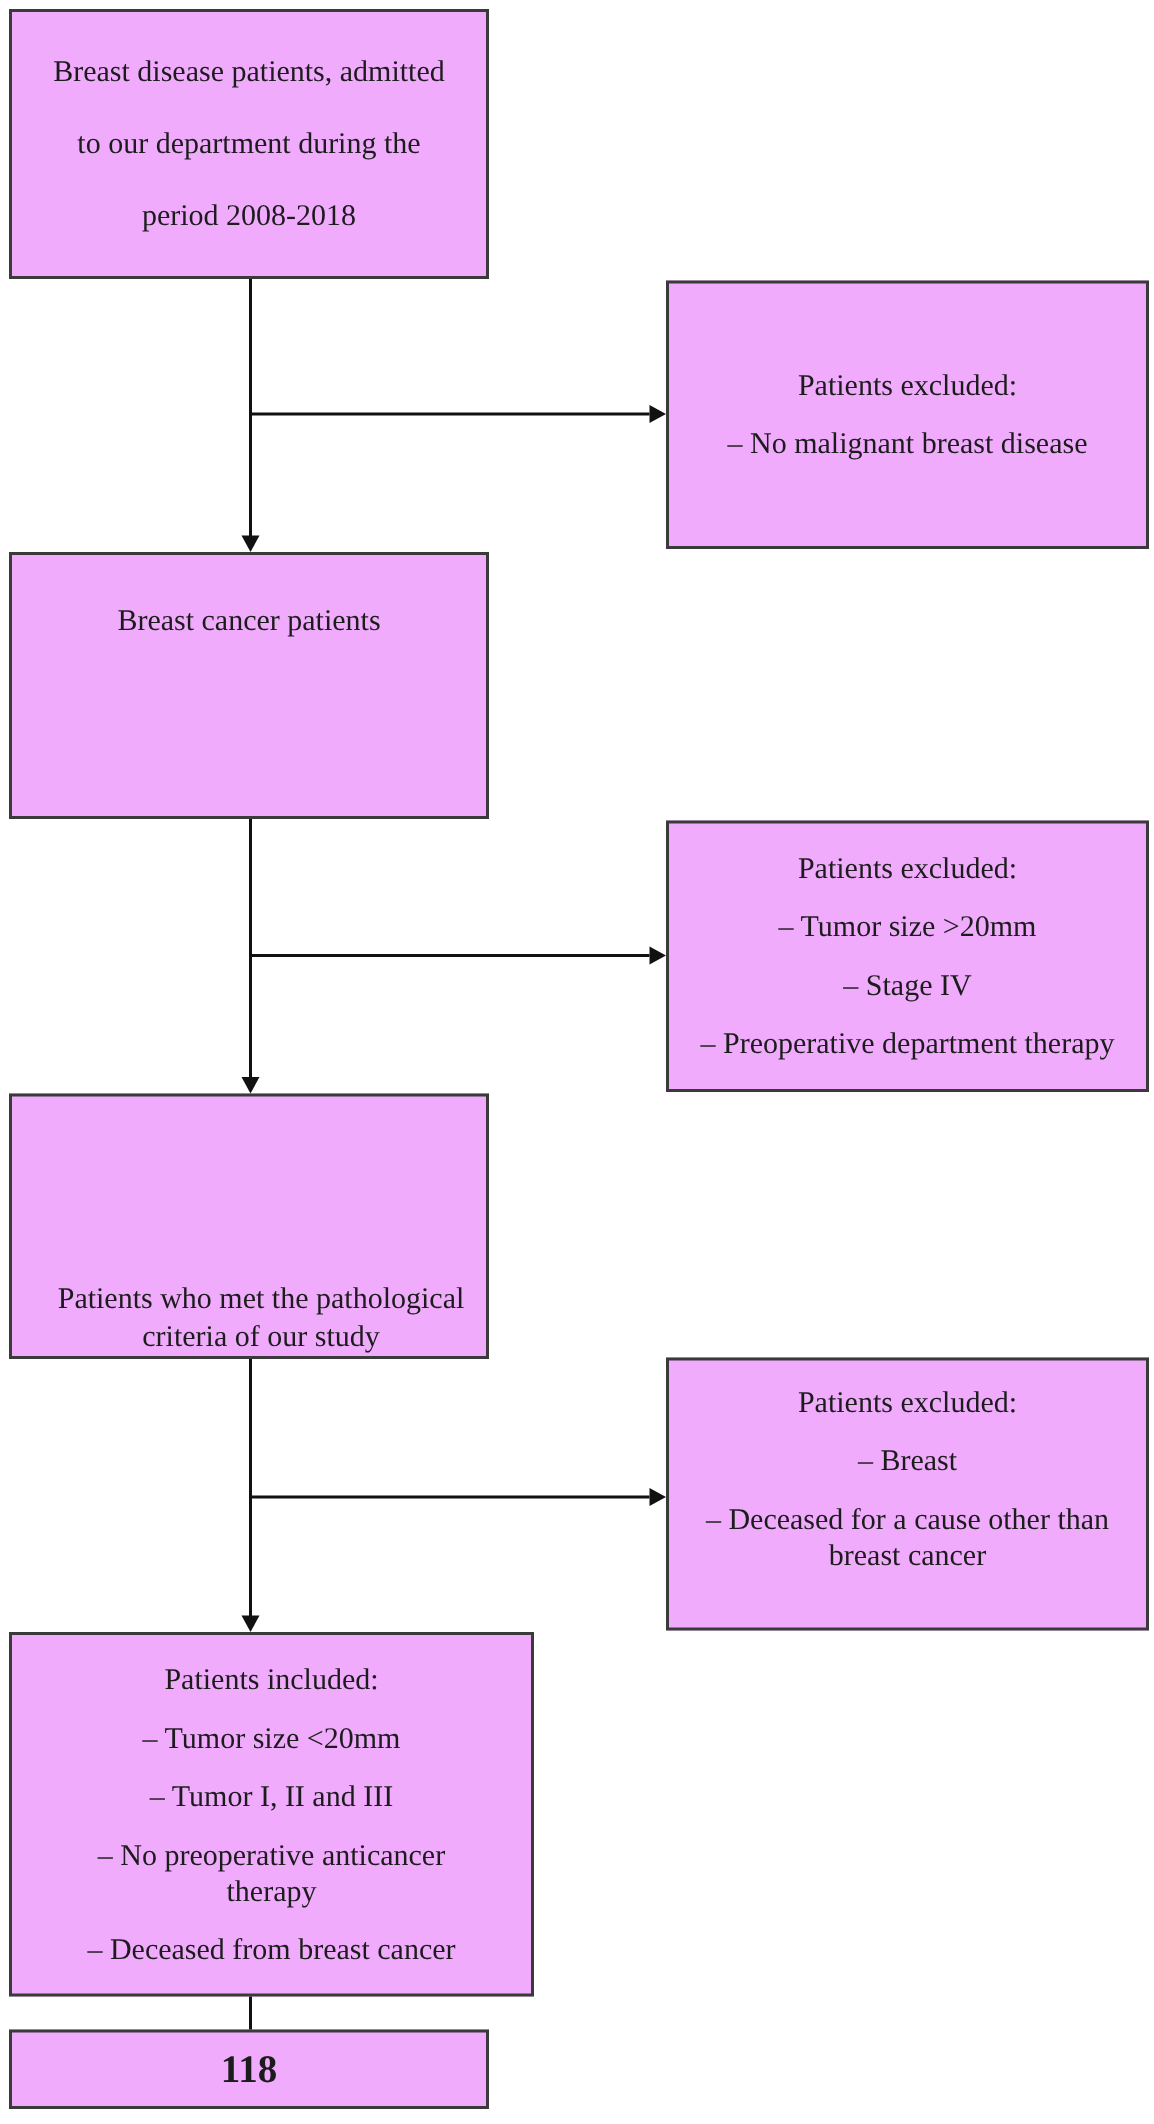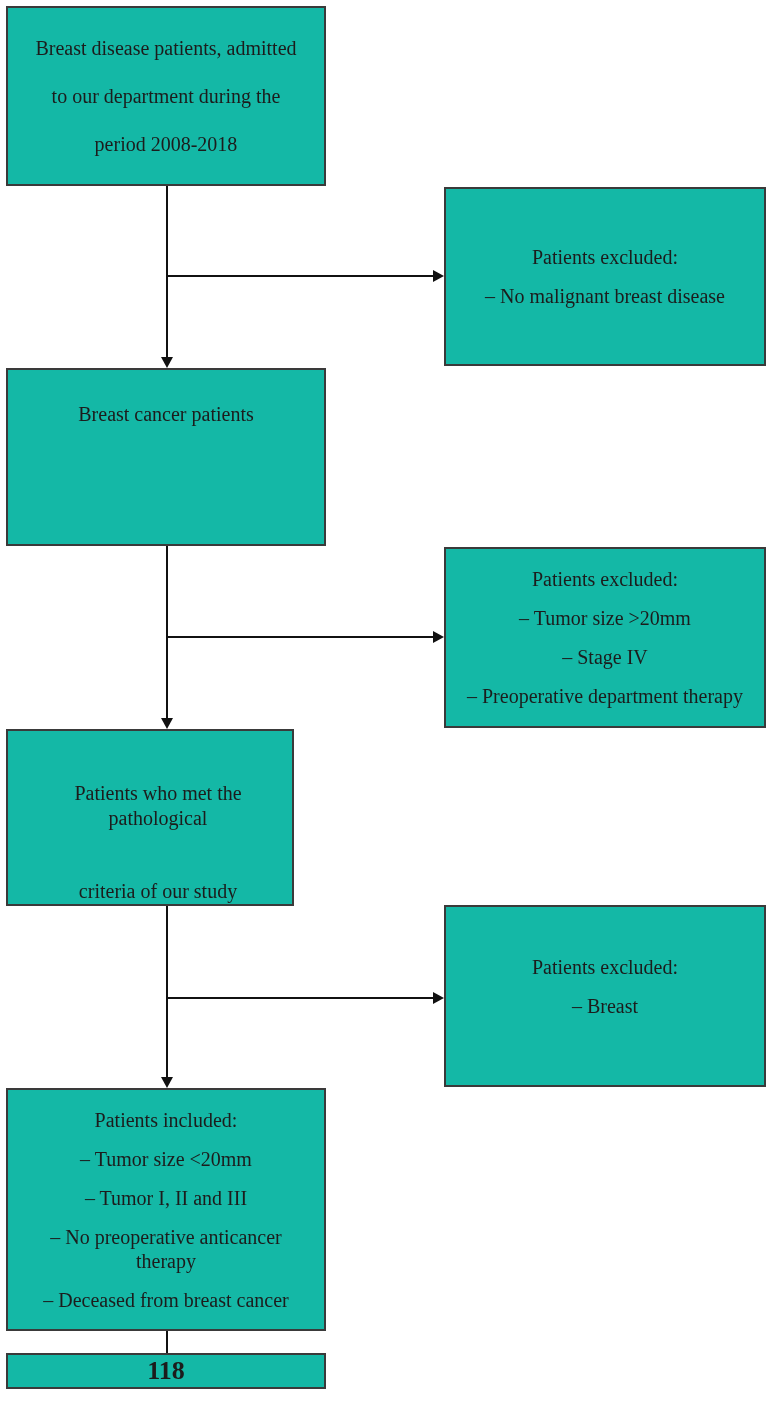--- a/index.html
+++ b/index.html
@@ -12,42 +12,42 @@
     width: 769px;
     height: 1416px;
     background: #ffffff;
     font-family: "Liberation Serif", "DejaVu Serif", serif;
     color: #1c1c1c;
     overflow: hidden;
   }
   .box {
     position: absolute;
     box-sizing: border-box;
-    background: #14b8a6;
+    background: #f0abfc;
     border: 2px solid #3a3a3a;
     display: flex;
     flex-direction: column;
     align-items: center;
     justify-content: center;
     text-align: center;
     font-size: 20px;
   }
   .box .bigline { line-height: 48px; }
   .box .line    { line-height: 25px; }
   .box .para    { line-height: 24px; margin: 0 0 15px 0; }
   .box .para:last-child { margin-bottom: 0; }
 
   #box-population { left: 6px;  top: 6px;    width: 320px; height: 180px; }
   #box-cancer     { left: 6px;  top: 368px;  width: 320px; height: 178px;
                     justify-content: flex-start; padding-top: 20px; }
-  #box-criteria   { left: 6px;  top: 729px;  width: 288px; height: 177px;
-                    justify-content: space-between; padding-top: 50px; padding-left: 16px; }
-  #box-included   { left: 6px;  top: 1088px; width: 320px; height: 243px;
+  #box-criteria   { left: 6px;  top: 729px;  width: 320px; height: 177px;
+                    justify-content: flex-end; padding-top: 50px; padding-left: 16px; }
+  #box-included   { left: 6px;  top: 1088px; width: 350px; height: 243px;
                     padding: 6px 26px; }
-  #box-final      { left: 6px;  top: 1353px; width: 320px; height: 36px; }
+  #box-final      { left: 6px;  top: 1353px; width: 320px; height: 53px; }
   #box-final .count { font-size: 26px; font-weight: bold; line-height: 26px; }
 
   #box-excl-1 { left: 444px; top: 187px; width: 322px; height: 179px; padding: 0 6px; }
   #box-excl-2 { left: 444px; top: 547px; width: 322px; height: 181px; padding: 0 6px; }
   #box-excl-3 { left: 444px; top: 905px; width: 322px; height: 182px;
                 padding: 0 6px 20px 6px; }
 
   .vline {
     position: absolute;
     left: 166px;
@@ -134,20 +134,21 @@
   <div class="box" id="box-excl-2">
     <div class="para">Patients excluded:</div>
     <div class="para">– Tumor size &gt;20mm</div>
     <div class="para">– Stage IV</div>
     <div class="para">– Preoperative department therapy</div>
   </div>
 
   <div class="box" id="box-excl-3">
     <div class="para">Patients excluded:</div>
     <div class="para">– Breast</div>
+    <div class="para">– Deceased for a cause other than breast cancer</div>
   </div>
 
   <div class="vline" id="vline-1"></div>
   <div class="arrow-down" id="arrow-down-1"></div>
   <div class="hline" id="hline-1"></div>
   <div class="arrow-right" id="arrow-right-1"></div>
 
   <div class="vline" id="vline-2"></div>
   <div class="arrow-down" id="arrow-down-2"></div>
   <div class="hline" id="hline-2"></div>

